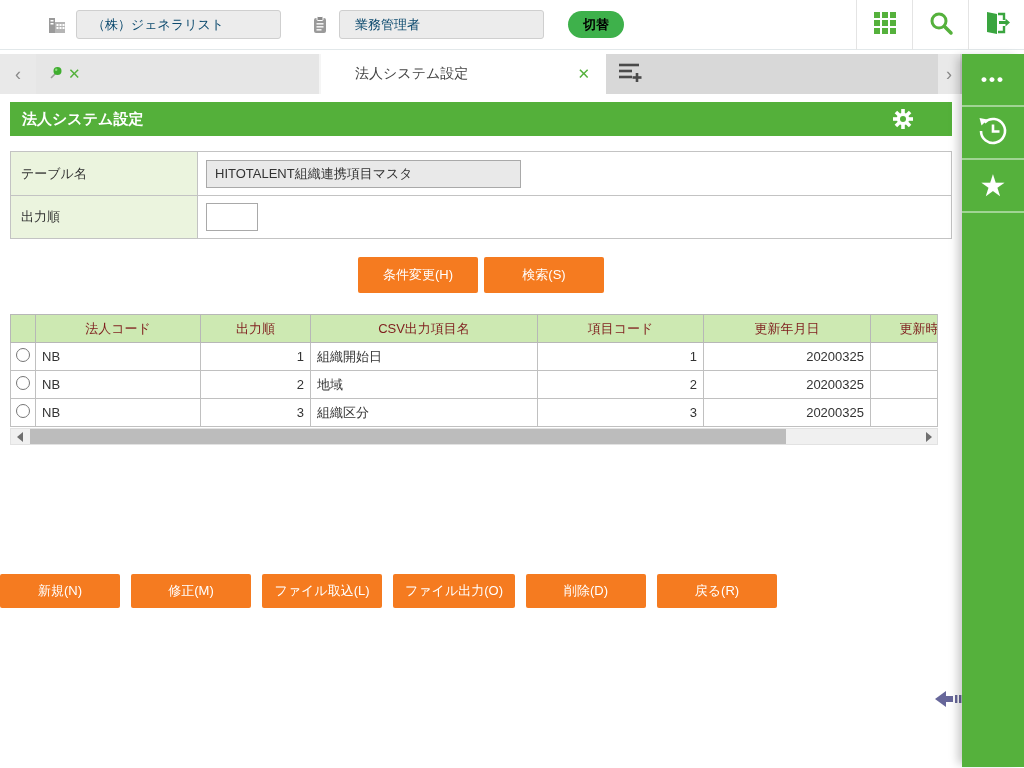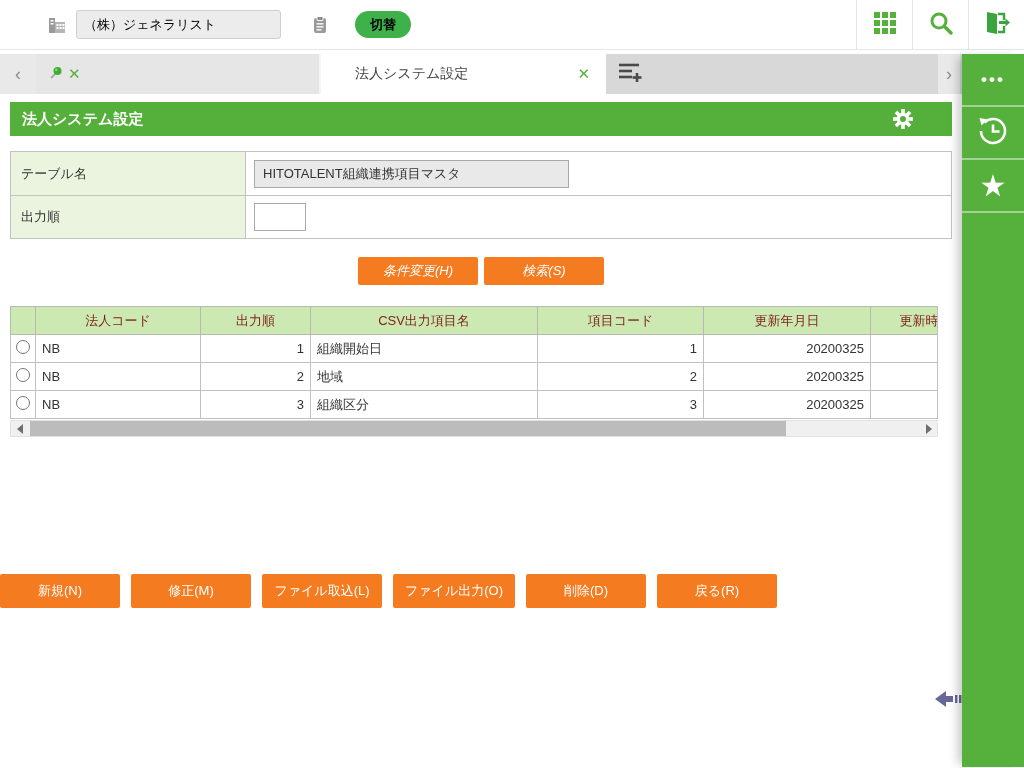--- a/index.html
+++ b/index.html
@@ -3,21 +3,21 @@
 <meta charset="utf-8">
 <style>
   * { box-sizing: border-box; margin: 0; padding: 0; }
   html,body { width:1024px; height:768px; overflow:hidden; }
   body { font-family:"Liberation Sans","DejaVu Sans",sans-serif; background:#fff; color:#333; }
 
   
   .topbar { height:50px; background:#fff; border-bottom:1px solid #e2e8ea; display:flex; align-items:center; position:relative; }
   .topbar-left { display:flex; align-items:center; gap:8px; padding-left:46px; }
   .tb-icon { width:22px; height:22px; display:flex; align-items:center; justify-content:center; }
-  .tb-input { width:205px; height:29px; background:#ececec; border:1px solid #cfcfcf; border-radius:3px; padding:0 7px; font-size:13px; color:#000000; font-family:inherit; }
+  .tb-input { width:205px; height:29px; background:#ececec; border:1px solid #cfcfcf; border-radius:3px; padding:0 15px; font-size:13px; color:#0c4a6e; font-family:inherit; }
   .role-wrap { margin-left:20px; display:flex; align-items:center; gap:8px; }
   .switch-btn { margin-left:16px; height:27px; padding:0 15px; background:#3eb14b; color:#000000; border:none; border-radius:14px; font-size:13px; font-weight:bold; font-family:inherit; cursor:pointer; }
   .topbar-right { position:absolute; right:0; top:0; height:50px; display:flex; }
   .tb-right-cell { width:56px; height:50px; display:flex; align-items:center; justify-content:center; border-left:1px solid #e4e4e4; cursor:pointer; }
 
   
   .main-row { display:flex; height:713px; margin-top:4px; }
   .content { width:962px; position:relative; background:#fff; }
   .sidebar { width:62px; background:#55b13c; box-shadow:-7px 0 9px -3px rgba(0,0,0,.22); z-index:3; }
   .sb-item { height:53px; display:flex; align-items:center; justify-content:center; border-bottom:2px solid rgba(255,255,255,.45); position:relative; cursor:pointer; }
@@ -39,29 +39,29 @@
 
   
   .page-title-bar { margin:8px 10px 0 10px; height:34px; background:#54b03a; display:flex; align-items:center; padding:0 12px; }
   .page-title { color:#fff; font-size:15px; font-weight:bold; flex:1; }
   .gear { width:22px; height:22px; margin-right:26px; cursor:pointer; }
 
   
   .form-box { margin:15px 10px 0 10px; border:1px solid #c3c3c3; }
   .form-row { display:flex; height:43px; }
   .form-row + .form-row { border-top:1px solid #c3c3c3; }
-  .form-label { width:235px; background:#ebf4de; border-right:1px solid #c3c3c3; display:flex; align-items:center; padding-left:10px; font-size:13px; color:#333; }
+  .form-label { width:187px; background:#ebf4de; border-right:1px solid #c3c3c3; display:flex; align-items:center; padding-left:10px; font-size:13px; color:#333; }
   .form-value { flex:1; display:flex; align-items:center; padding-left:8px; background:#fff; }
   .ro-input { width:315px; height:28px; background:#e9e9e9; border:1px solid #a9a9a9; padding:1px 8px; font-size:13px; color:#333; font-family:inherit; }
   .sm-input { width:52px; height:28px; background:#fff; border:1px solid #a9a9a9; padding:0 6px; font-size:13px; font-family:inherit; }
 
   
   .btn-orange { background:#f57b20; color:#fff; border:none; border-radius:2px; font-size:13px; font-family:inherit; cursor:pointer; }
   .top-actions { margin-top:18px; display:flex; justify-content:center; gap:6px; }
-  .top-actions .btn-orange { width:120px; height:28px;font-style:italic; }
+  .top-actions .btn-orange { width:120px; height:36px; }
   .bottom-actions { position:absolute; top:520px; left:0; width:938px; display:flex; gap:11px; }
   .bottom-actions .btn-orange { min-width:120px; height:34px; padding:0 12px; }
 
   
   .grid-wrap { margin:21px 10px 0 10px; width:928px; overflow:hidden; border-right:1px solid #c0c0c0; }
   table.grid { border-collapse:collapse; table-layout:fixed; width:970px; }
   .grid th { background:#cde9b2; border:1px solid #b7b7b7; height:28px; font-size:13px; font-weight:normal; color:#7f1d1d; padding:0 6px; }
   .grid td { background:#fff; border:1px solid #c0c0c0; height:28px; font-size:13px; color:#333; padding:0 6px; overflow:hidden; white-space:nowrap; }
   .grid .c-radio { width:25px; text-align:center; padding:0; }
   .grid .c0 { width:165px; } .grid .c1 { width:110px; } .grid .c2 { width:227px; }
@@ -103,20 +103,21 @@
     <span class="role-wrap">
       <span class="tb-icon">
         <svg width="20" height="20" viewBox="0 0 20 20">
             <rect x="4" y="3" width="12" height="15" rx="2" fill="#9a9a9a"></rect>
             <rect x="7" y="1.5" width="6" height="4" rx="1" fill="#8a8a8a" stroke="#fff" stroke-width="1"></rect>
             <rect x="6.5" y="8" width="7" height="1.6" fill="#fff" opacity=".85"></rect>
             <rect x="6.5" y="11" width="7" height="1.6" fill="#fff" opacity=".85"></rect>
             <rect x="6.5" y="14" width="5" height="1.6" fill="#fff" opacity=".85"></rect>
           </svg>
       </span>
+      <input class="tb-input" type="text" value="業務管理者" style="">
     </span>
     <button class="switch-btn">切替</button>
   </div>
   <div class="topbar-right">
     <div class="tb-right-cell">
       <span>
         <svg width="26" height="26" viewBox="0 0 26 26">
             <g fill="#55b13c">
               <rect x="2" y="2" width="6" height="6"></rect>
               <rect x="10" y="2" width="6" height="6"></rect>

